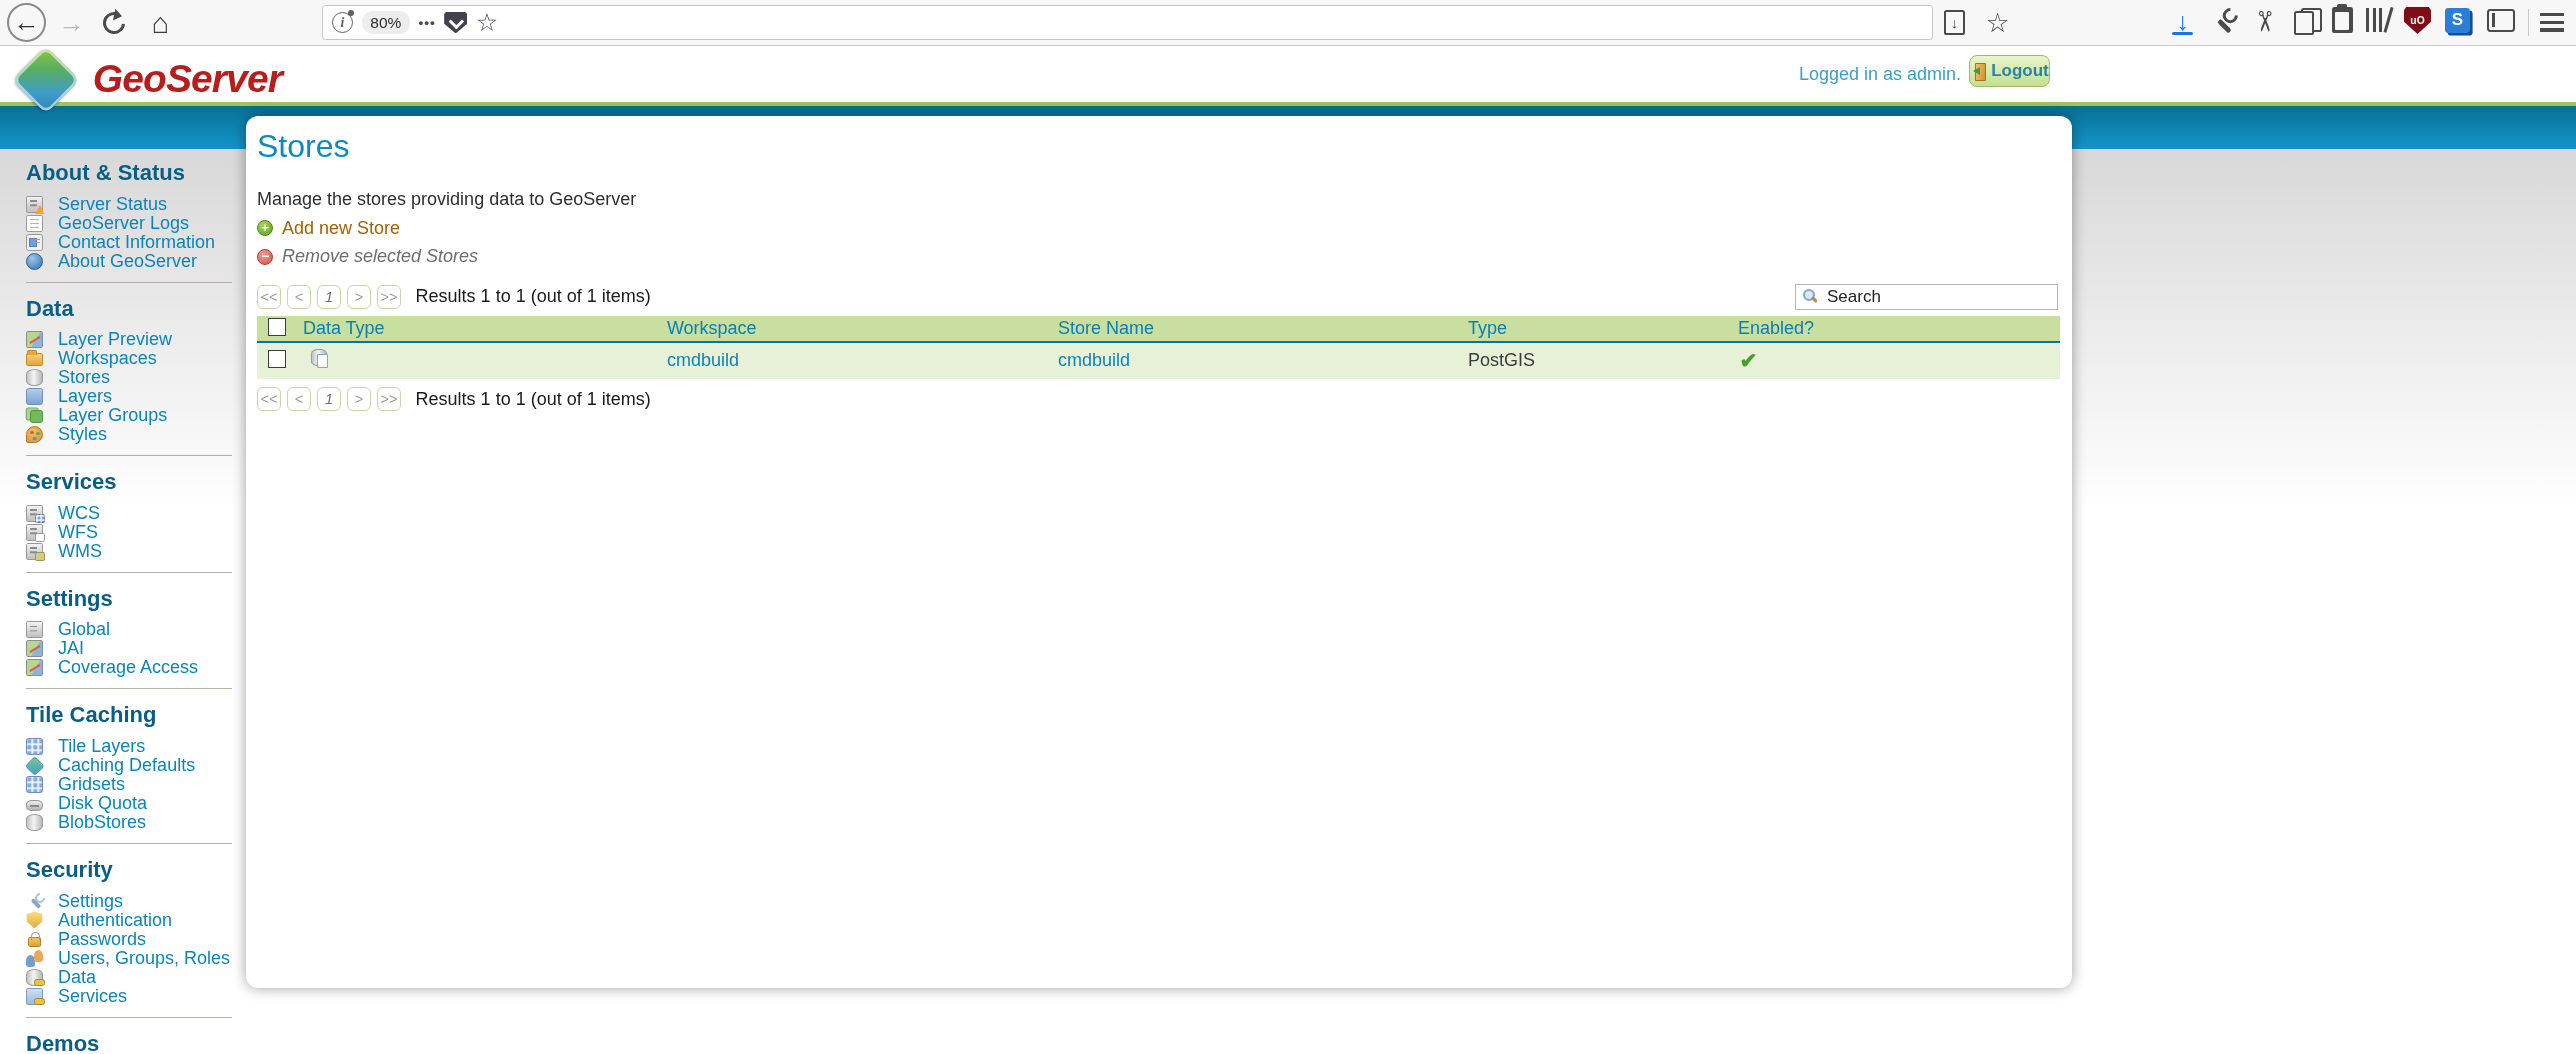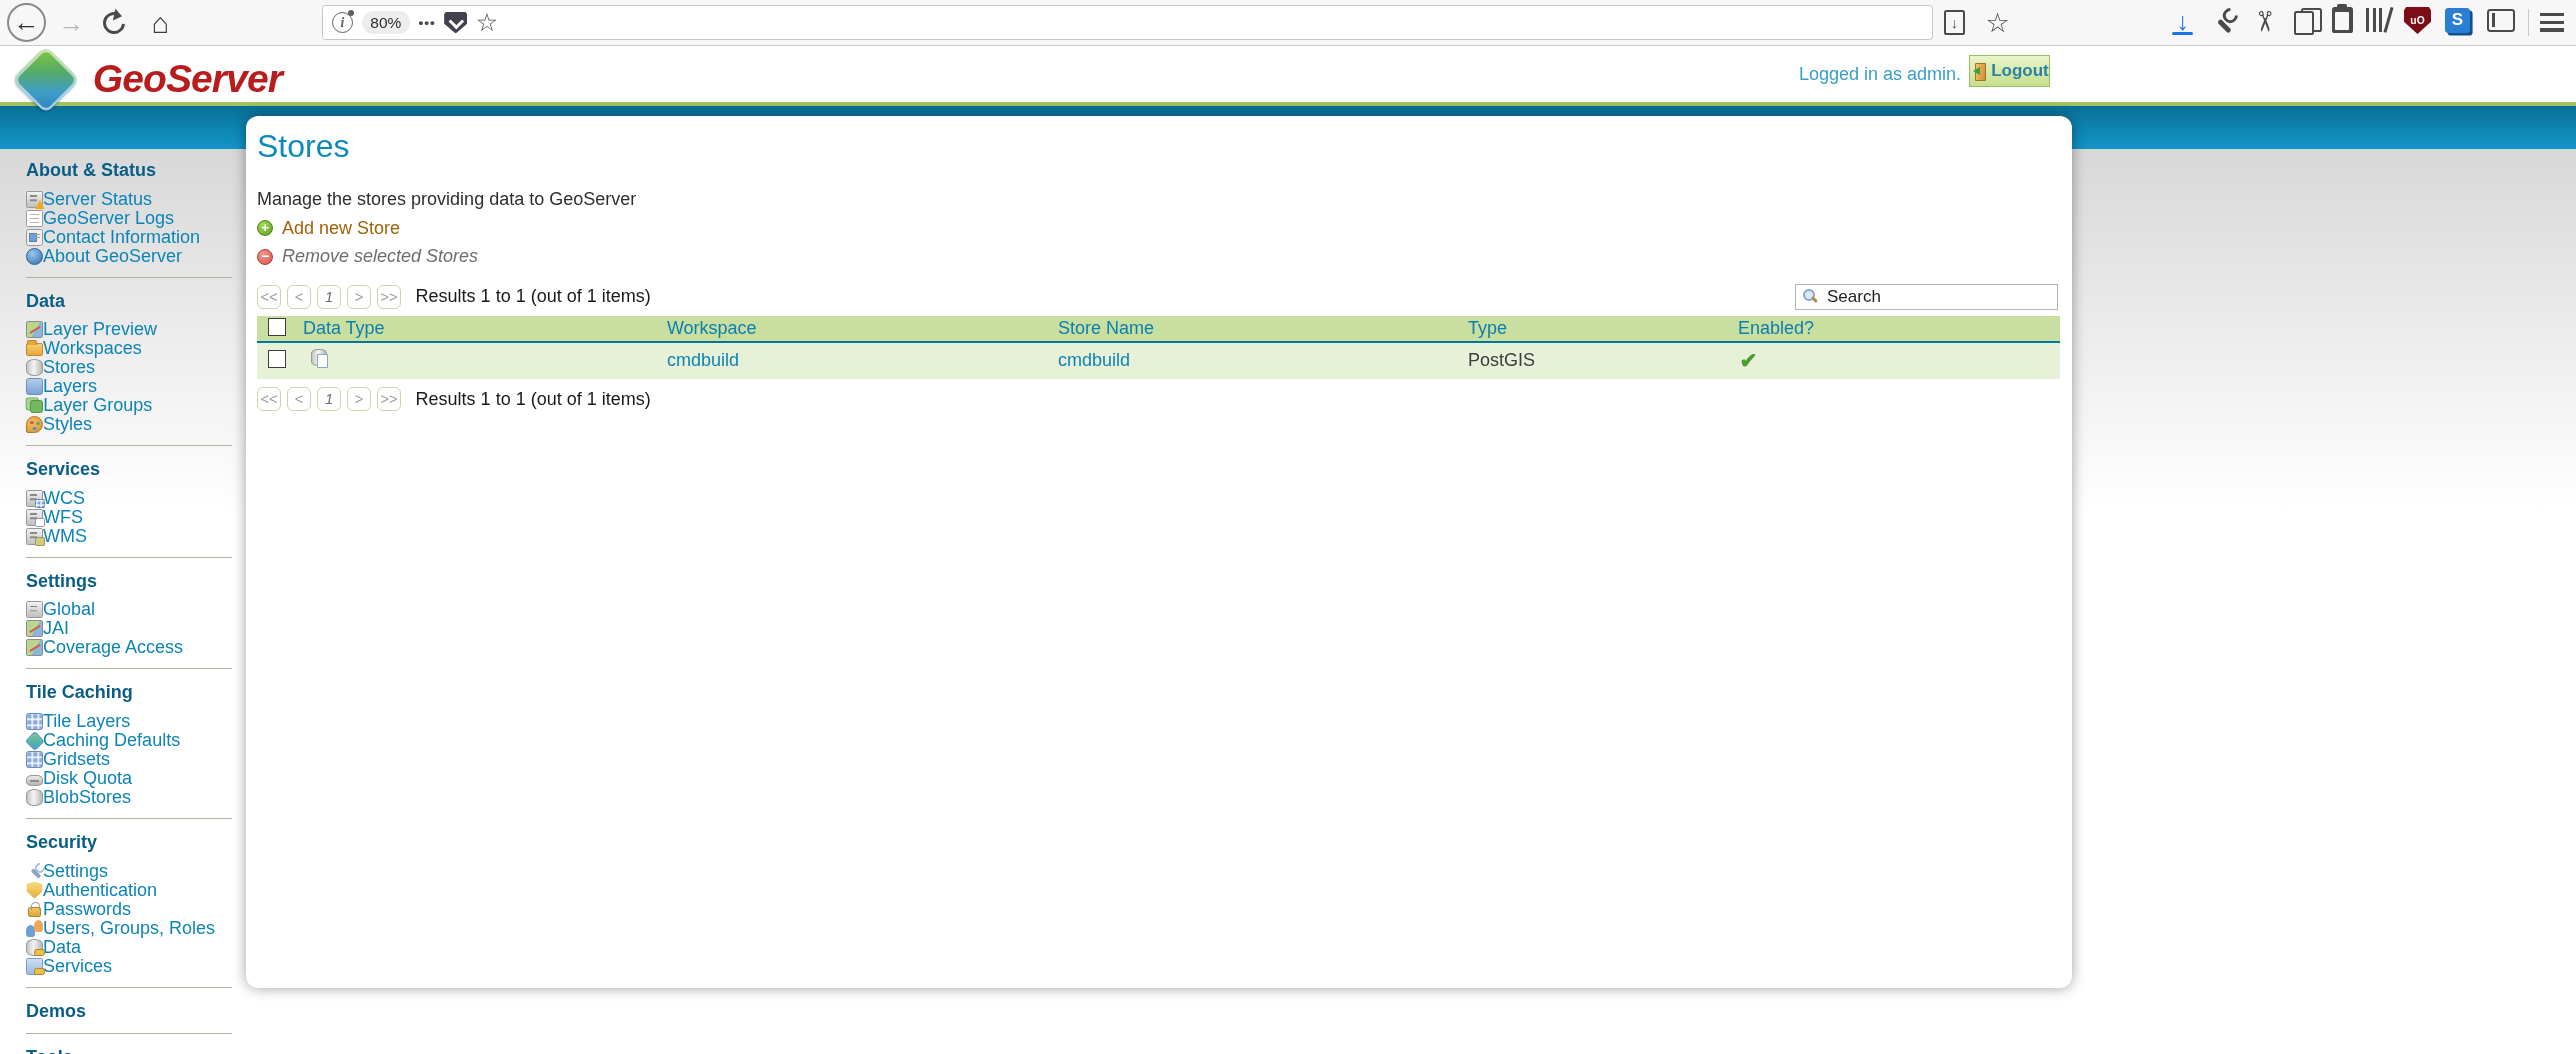--- a/index.html
+++ b/index.html
@@ -84,33 +84,33 @@
             background:linear-gradient(180deg,#d8d8d8 0%,#ffffff 40%);z-index:1}
 
   .logo{position:absolute;left:15.5px;top:53px;z-index:14;display:flex;align-items:center;gap:15.5px}
   .logo-diamond{width:48px;height:48px;margin:3.4px 6.9px 0 6.9px;border-radius:8.6px;transform:rotate(45deg);
         background:linear-gradient(135deg,#8dc63f 0%,#58ad62 35%,#3e9ccb 70%,#2b7fb3 100%);
         box-shadow:inset 0 0 0 2.6px rgba(255,255,255,.55),0 0.9px 2.6px rgba(0,0,0,.35)}
   .logo-text{font-size:39px;font-weight:bold;font-style:italic;color:#b91c1c;letter-spacing:-0.9px}
 
   .login-status{position:absolute;right:615px;top:64px;font-size:18px;color:#3a9ec9;z-index:14}
   .logout-btn{position:absolute;right:526px;top:55px;width:81px;height:32px;z-index:14;
-        background:linear-gradient(#eaf5cb,#c4df8d);border:1.3px solid #9dbb62;border-radius:0;
+        background:linear-gradient(#eaf5cb,#c4df8d);border:1.3px solid #9dbb62;border-radius:8px;
         display:flex;align-items:center;justify-content:center;gap:4px;
         font-size:17px;font-weight:bold;color:#2b82a8;cursor:pointer}
   .ic-door{position:relative;width:17px;height:17px;flex:none}
   .ic-door::after{content:"";position:absolute;right:0.9px;top:0.9px;width:9.4px;height:15.5px;
         background:linear-gradient(100deg,#f5c168,#cf8f33);border:0.9px solid #a86f20;border-radius:0.9px}
   .ic-door::before{content:"";position:absolute;left:-0.9px;top:4.3px;border:4.3px solid transparent;
         border-right:7.7px solid #3f9e3f;z-index:1}
 
   
   .sidebar{position:absolute;left:26px;top:160px;width:206px;z-index:5}
-  .sidebar h3{margin:0 0 8.6px 0;font-size:18px;color:#0a5e85}
-  .sidebar .item{display:flex;align-items:center;gap:0;height:19px;font-size:18px;color:#0d84b8;cursor:pointer;white-space:nowrap}
+  .sidebar h3{margin:0 0 8.6px 0;font-size:22px;color:#0a5e85}
+  .sidebar .item{display:flex;align-items:center;gap:15px;height:19px;font-size:18px;color:#0d84b8;cursor:pointer;white-space:nowrap}
   .sidebar hr{border:0;border-top:1.3px solid #b9b0a4;margin:11px 0 13px 0}
 
   
   .ic{width:17px;height:17px;display:inline-block;position:relative;flex:none;border-radius:2.6px}
   .ov{position:absolute;right:-2.6px;bottom:-2.6px;width:9.4px;height:9.4px;border-radius:1.7px;border:0.9px solid rgba(0,0,0,.25)}
   .ic-srv{background:linear-gradient(#f2f2f2,#c0c0c0);border:0.9px solid #989898;border-radius:1.7px}
   .ic-srv::after{content:"";position:absolute;left:2.6px;top:3.4px;width:7.7px;height:1.7px;background:#8a8a8a;box-shadow:0 4.3px 0 #8a8a8a}
   .ov-warn{background:#f5a623;border:none;border-radius:0;clip-path:polygon(50% 0,100% 100%,0 100%)}
   .ov-grid{background:#7fa3d9;background-image:linear-gradient(rgba(255,255,255,.7) 1.3px,transparent 1.3px),linear-gradient(90deg,rgba(255,255,255,.7) 1.3px,transparent 1.3px);background-size:4.3px 4.3px}
   .ov-page{background:#fff;border:0.9px solid #9a9a9a}

